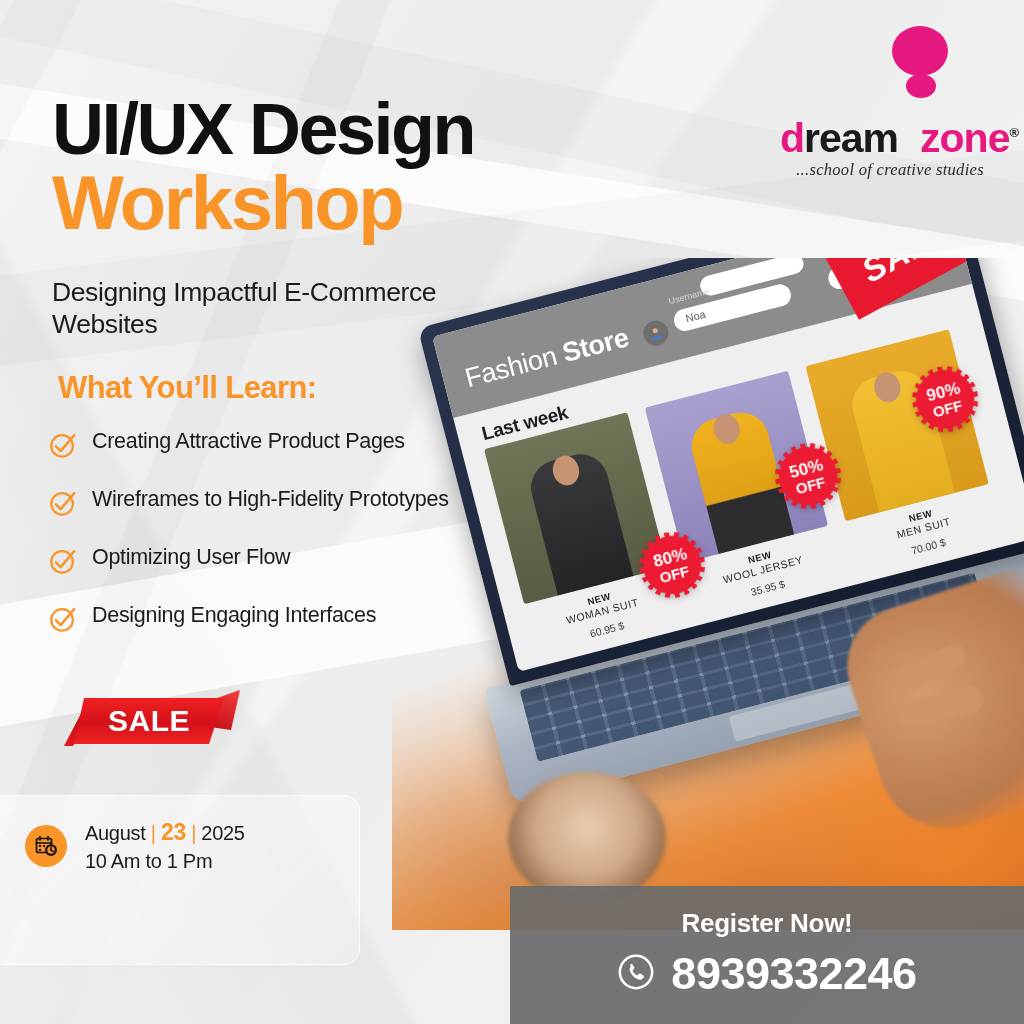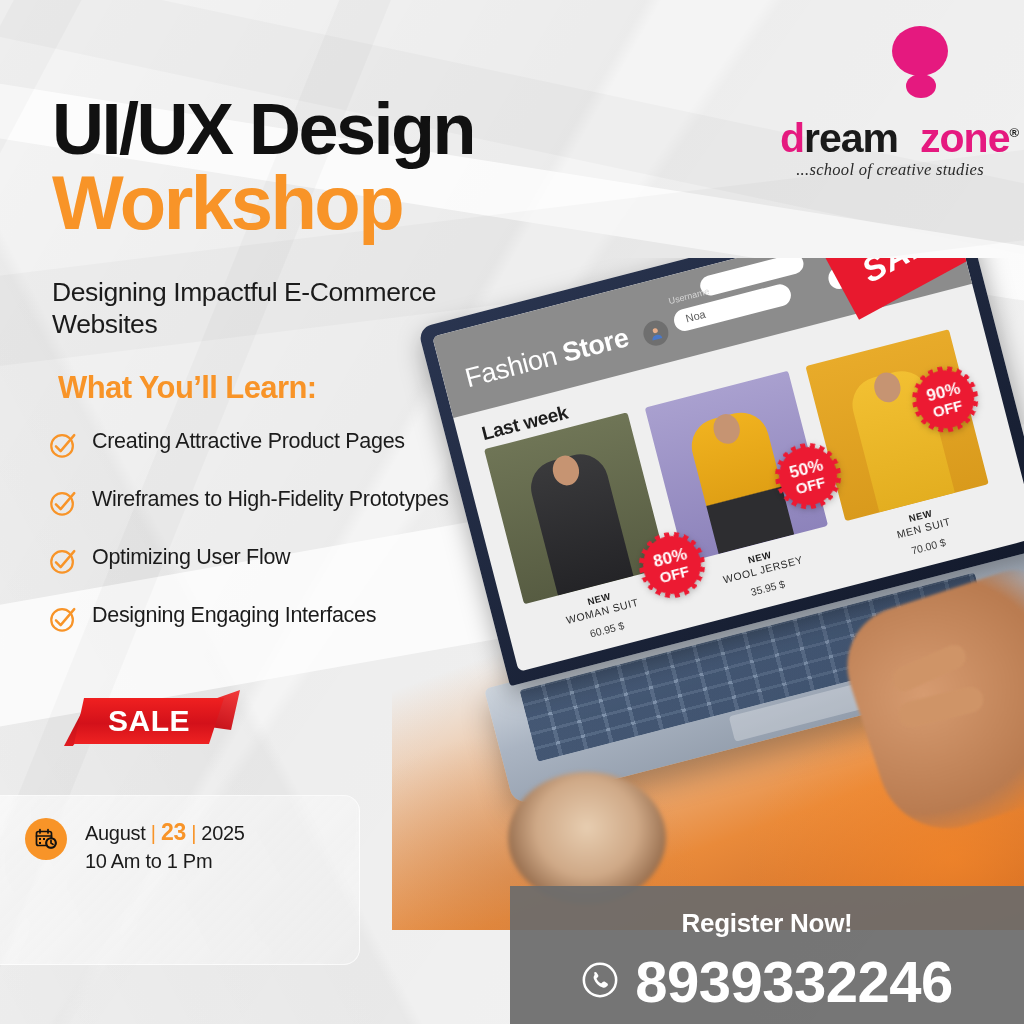--- a/index.html
+++ b/index.html
@@ -109,21 +109,21 @@
   }
 
   
   #info-card {
     position:absolute; left:-24px; top:795px; width:384px; height:170px;
     background:linear-gradient(135deg, rgba(255,255,255,.62), rgba(245,245,245,.45));
     border:1px solid rgba(255,255,255,.65);
     border-radius:16px;
     backdrop-filter:blur(2px);
   }
-  .info-row { position:absolute; display:flex; }
+  .info-row { position:absolute; display:flex; align-items:center; }
   .info-row.date { left:48px; top:22px; }
   .info-row.place { left:48px; top:104px; }
   .info-circle {
     flex:0 0 auto; width:42px; height:42px; border-radius:50%;
     background:#F89428; display:flex; align-items:center; justify-content:center;
     margin-right:18px;
   }
   .info-text { font-size:20px; line-height:1.3; color:#1b1b1b; letter-spacing:-.3px; }
   .info-text .accent { color:#F89428; font-weight:700; font-size:23px; }
   .info-text .sep { color:#F89428; }
@@ -288,21 +288,21 @@
   }
   #register .rn {
     position:absolute; top:22px; width:100%; text-align:center;
     color:#fff; font-size:26px; font-weight:800; letter-spacing:-.3px;
   }
   #register .phone-row {
     position:absolute; top:62px; left:0; width:100%;
     display:flex; align-items:center; justify-content:center;
   }
   #register .phone-num {
-    color:#fff; font-size:58px; font-weight:800; letter-spacing:-.5px; margin-left:16px;
+    color:#fff; font-size:45px; font-weight:800; letter-spacing:-.5px; margin-left:16px;
   }
 </style>
 </head>
 <body>
 
 <div id="poster">
 
   <div class="bg-stripe" style="left:-120px;top:-60px;width:1300px;height:70px;transform:rotate(12deg);"></div>
   <div class="bg-stripe light" style="left:-150px;top:60px;width:1300px;height:54px;transform:rotate(9deg);"></div>
   <div class="bg-stripe" style="left:-200px;top:300px;width:1400px;height:90px;transform:rotate(-7deg);"></div>

